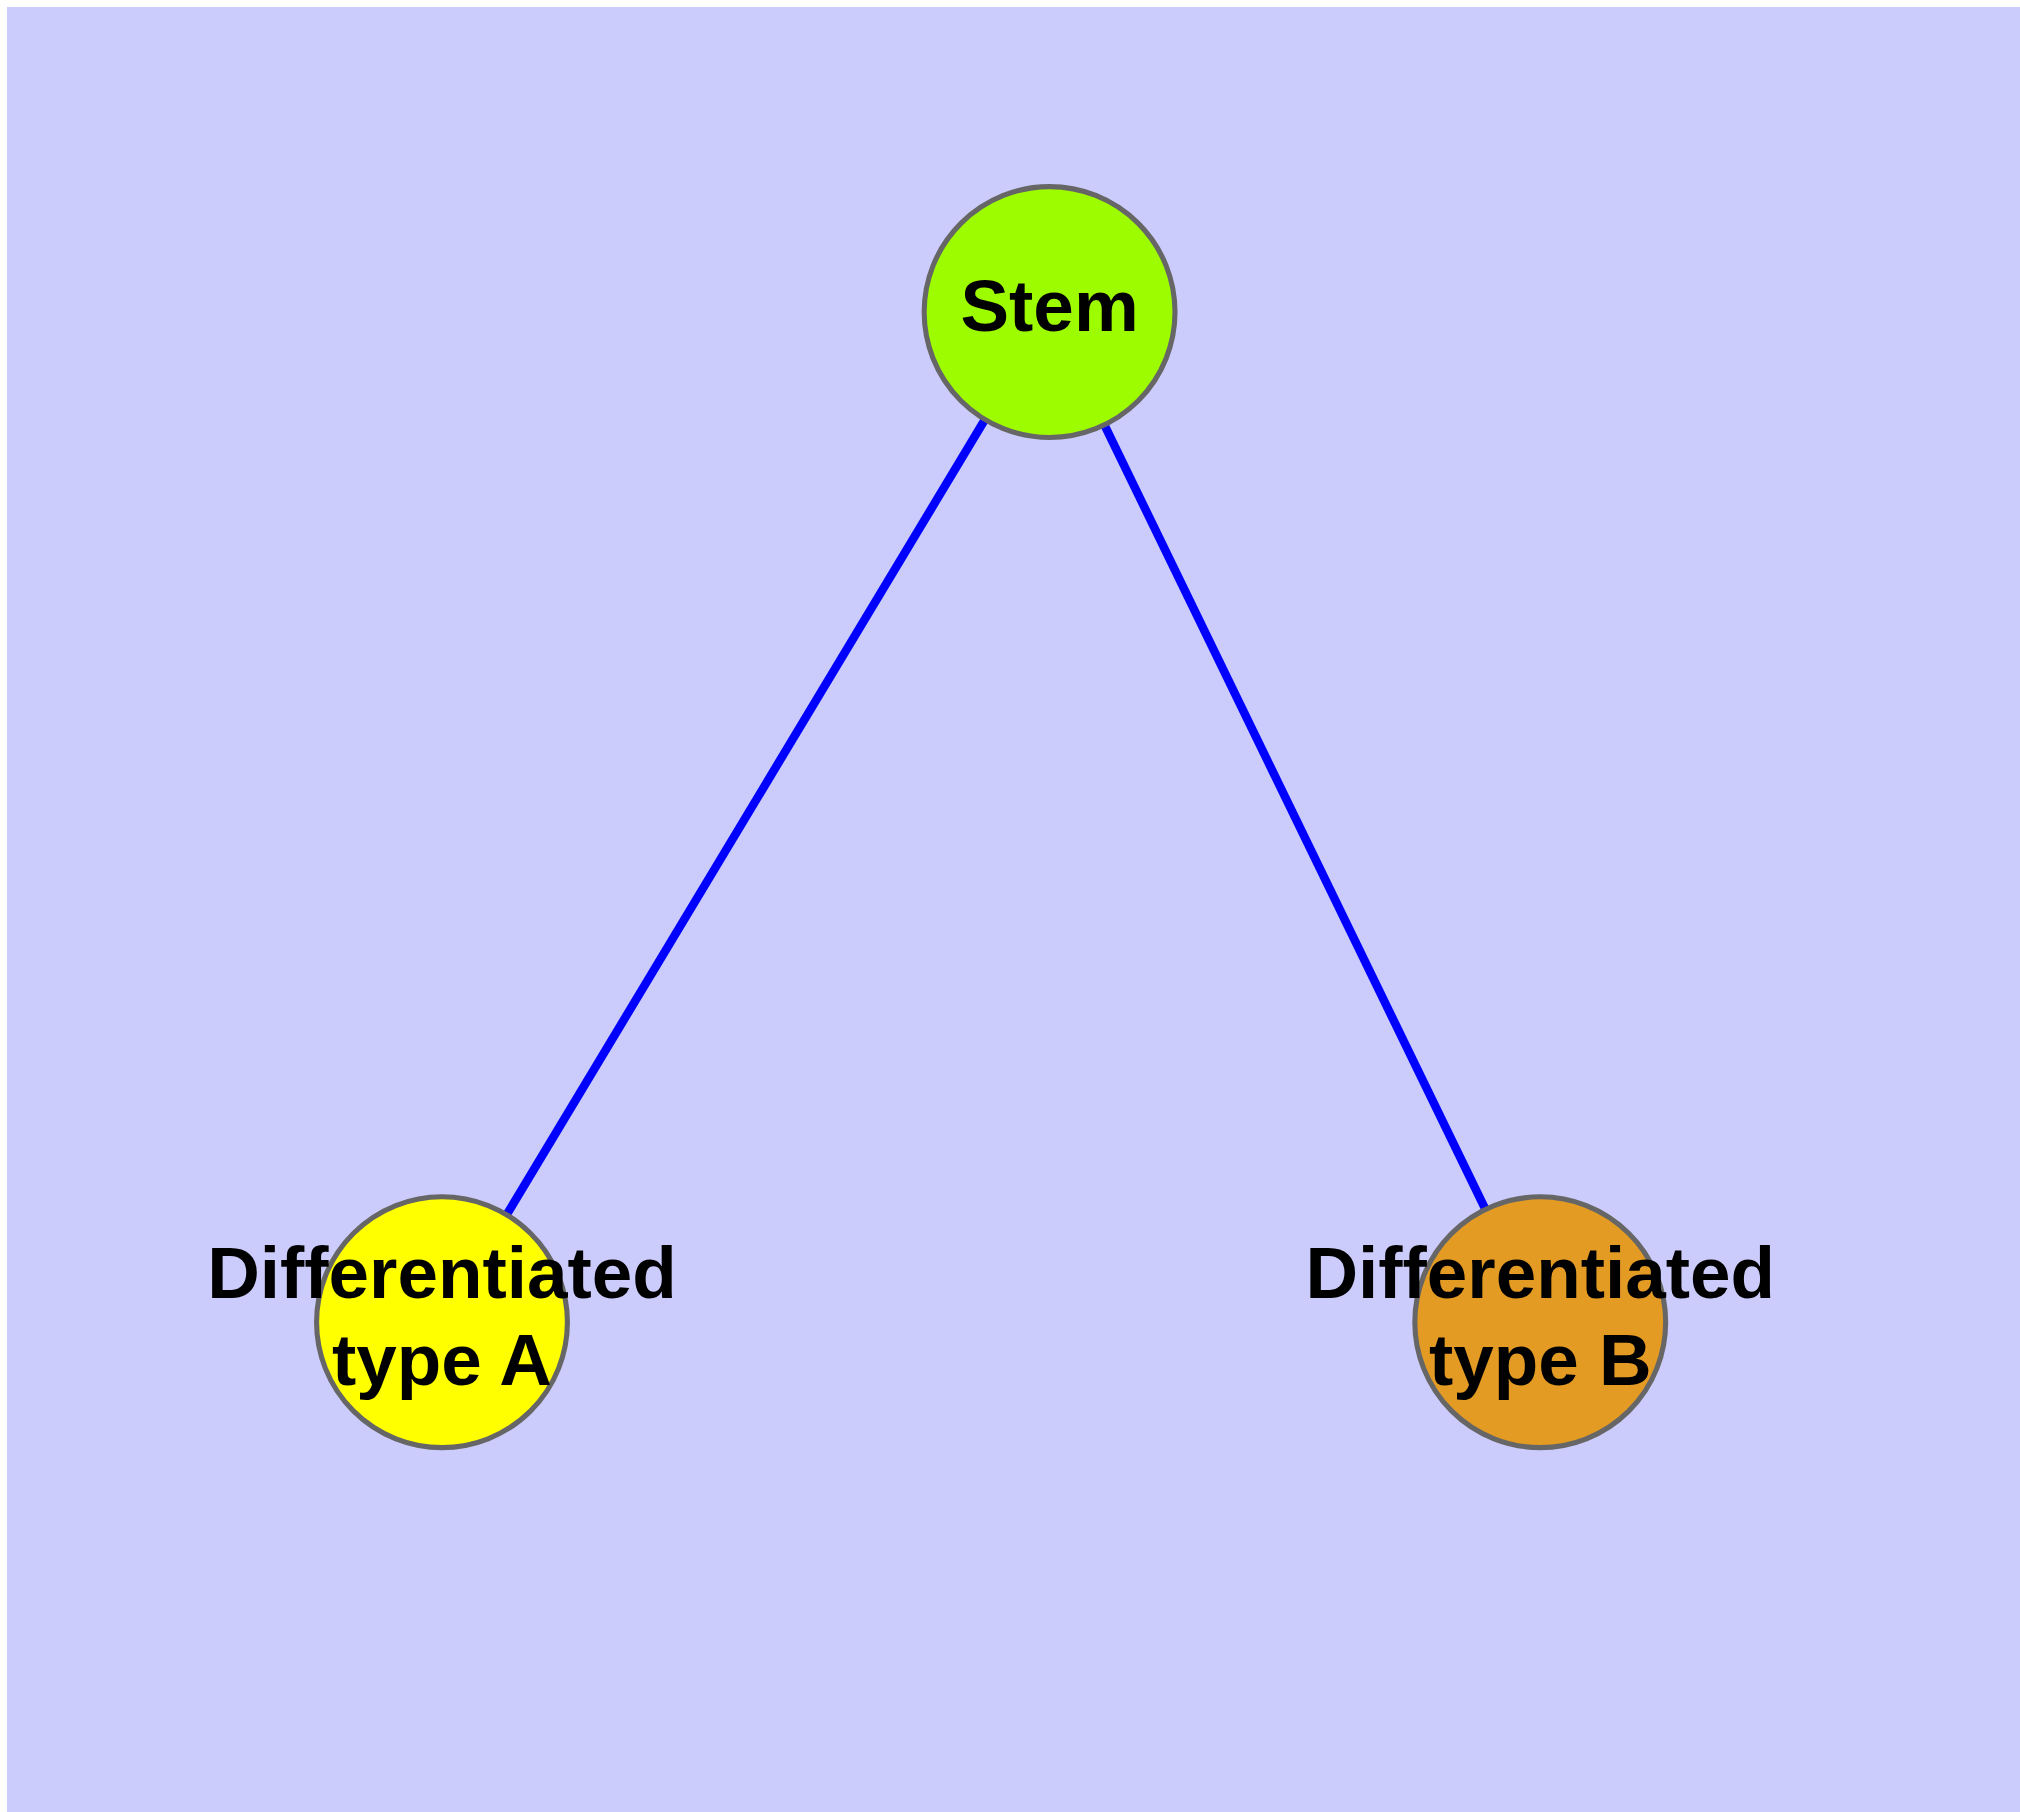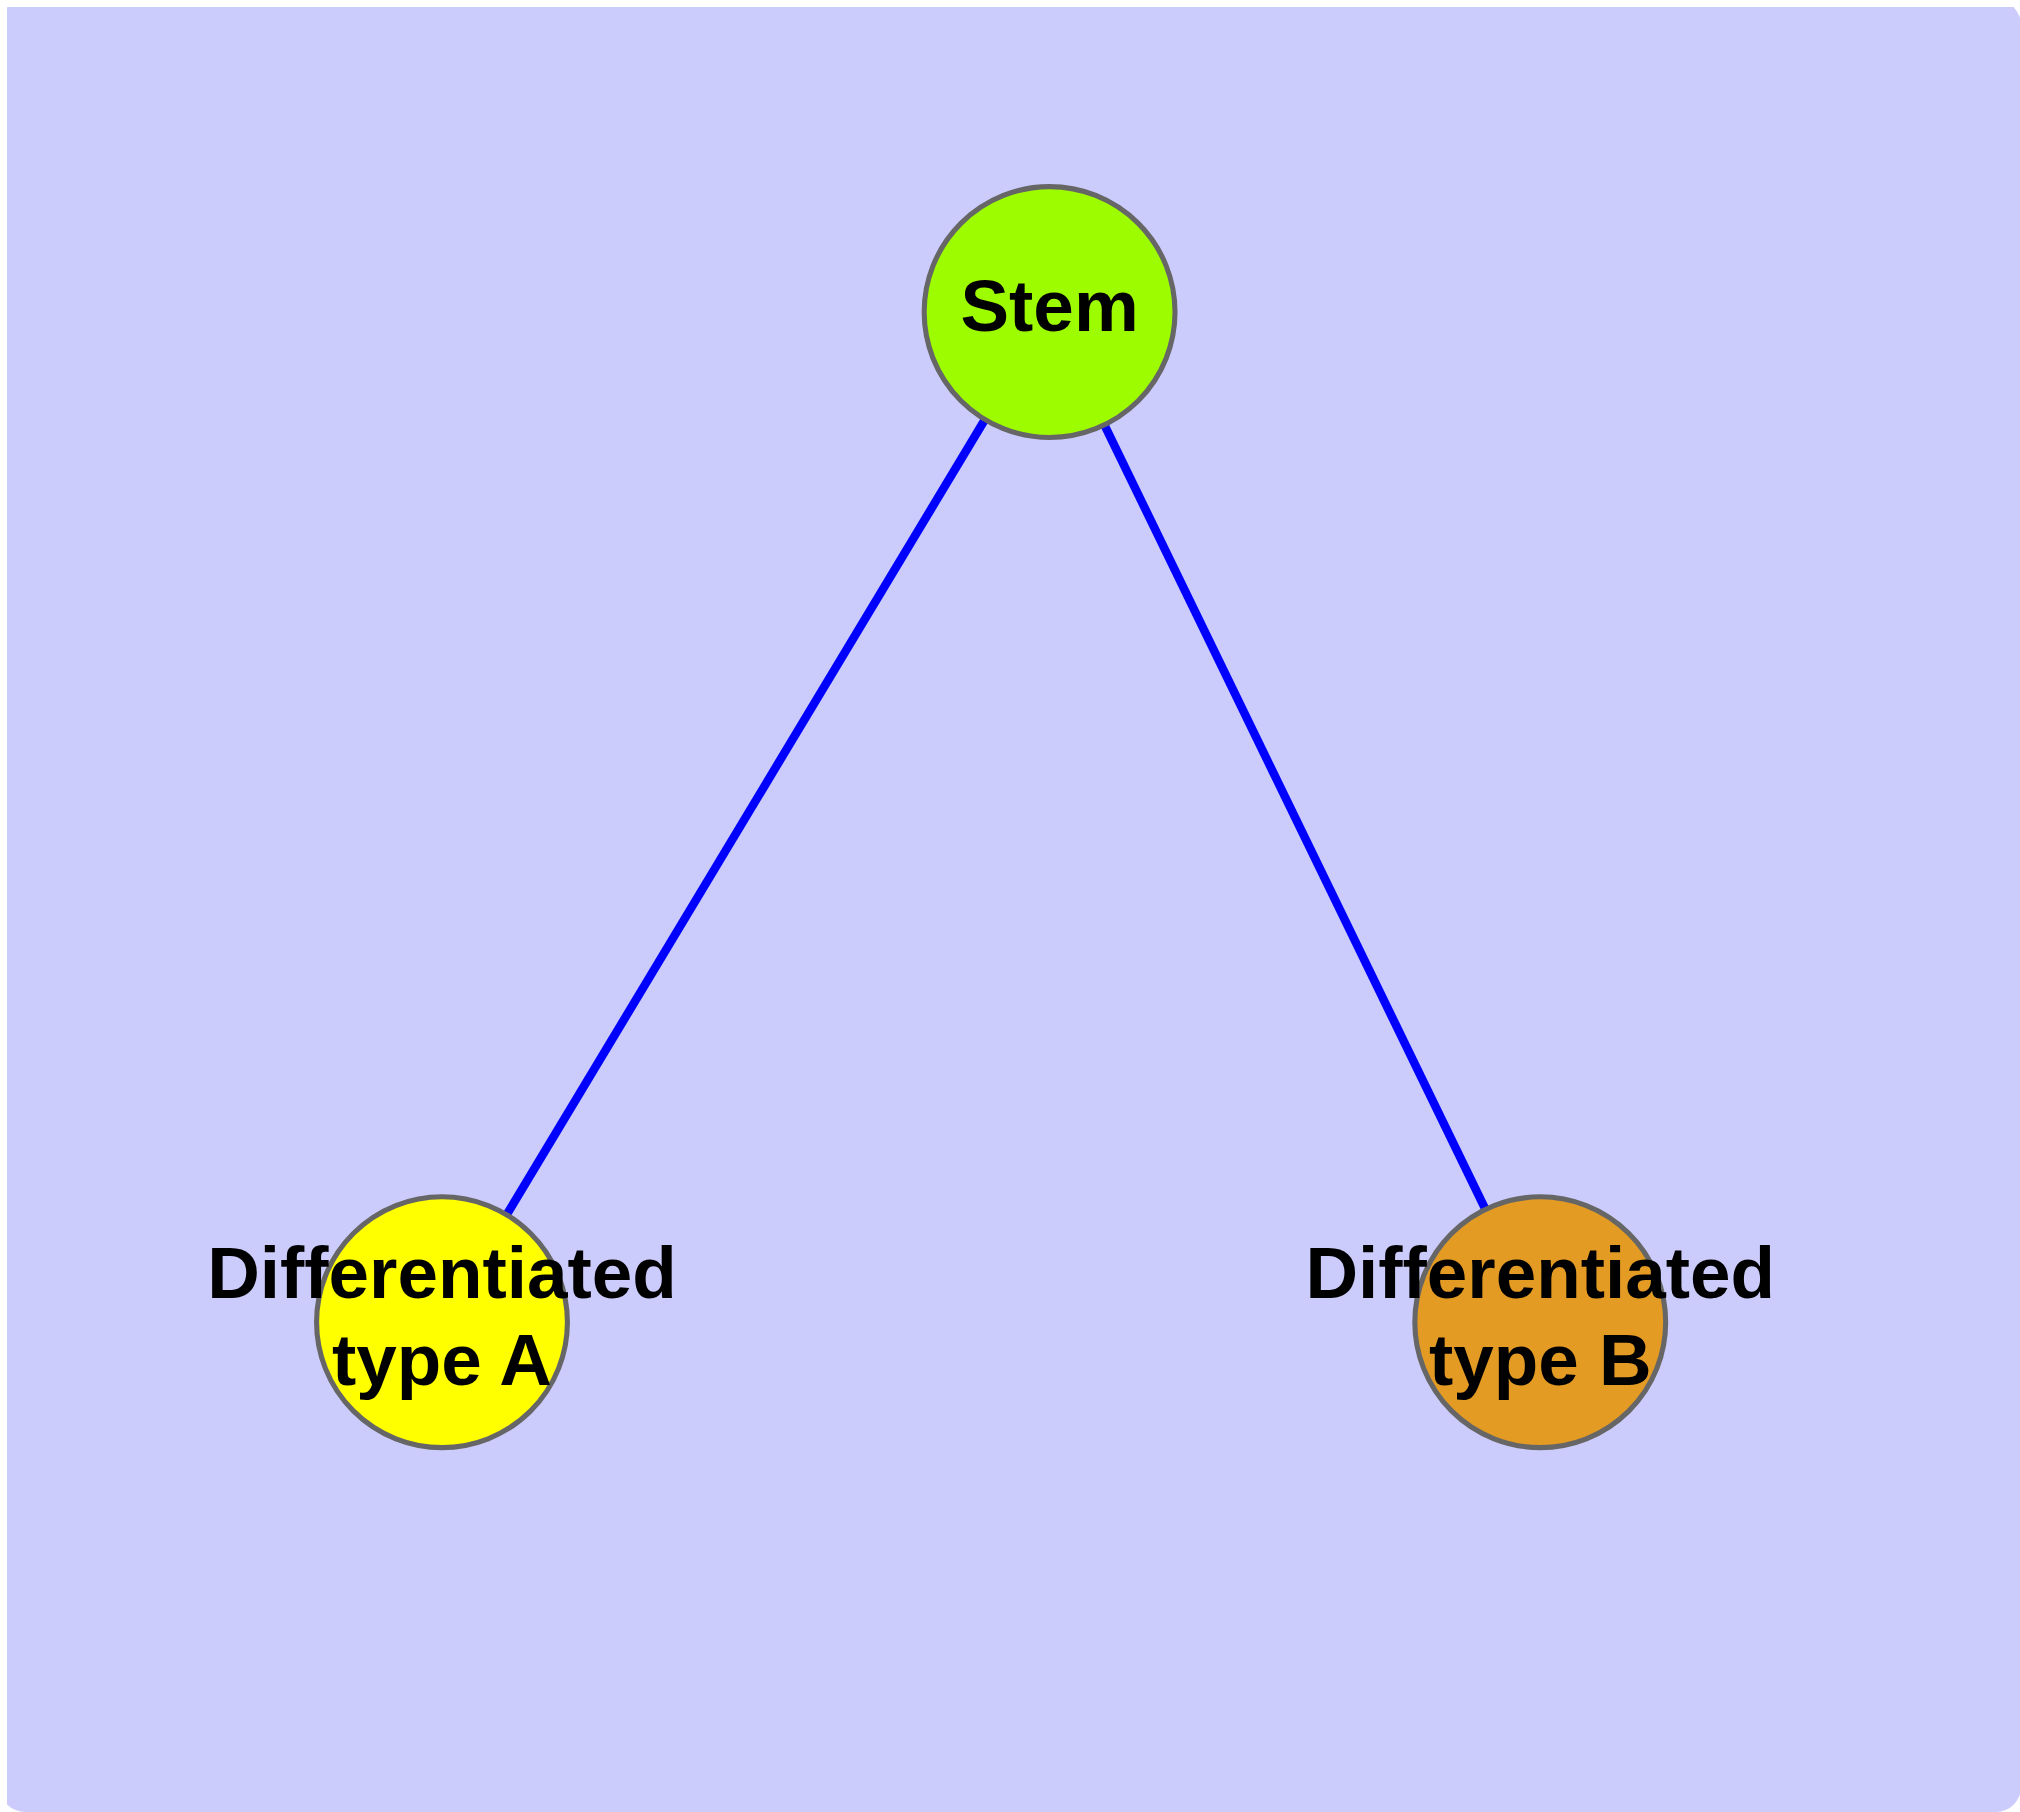--- a/index.html
+++ b/index.html
@@ -8,21 +8,20 @@
     padding: 0;
     background: #ffffff;
   }
   #canvas {
     position: relative;
     width: 2021px;
     height: 1812px;
     background: #ffffff;
     overflow: hidden;
     font-family: "Liberation Sans", "DejaVu Sans", sans-serif;
-    border-radius: 25px;
   }
   #plot-area {
     position: absolute;
     left: 6.8px;
     top: 6.8px;
     width: 2014px;
     height: 1805px;
     background: #ccccfc;
   }
   #graph-svg {

